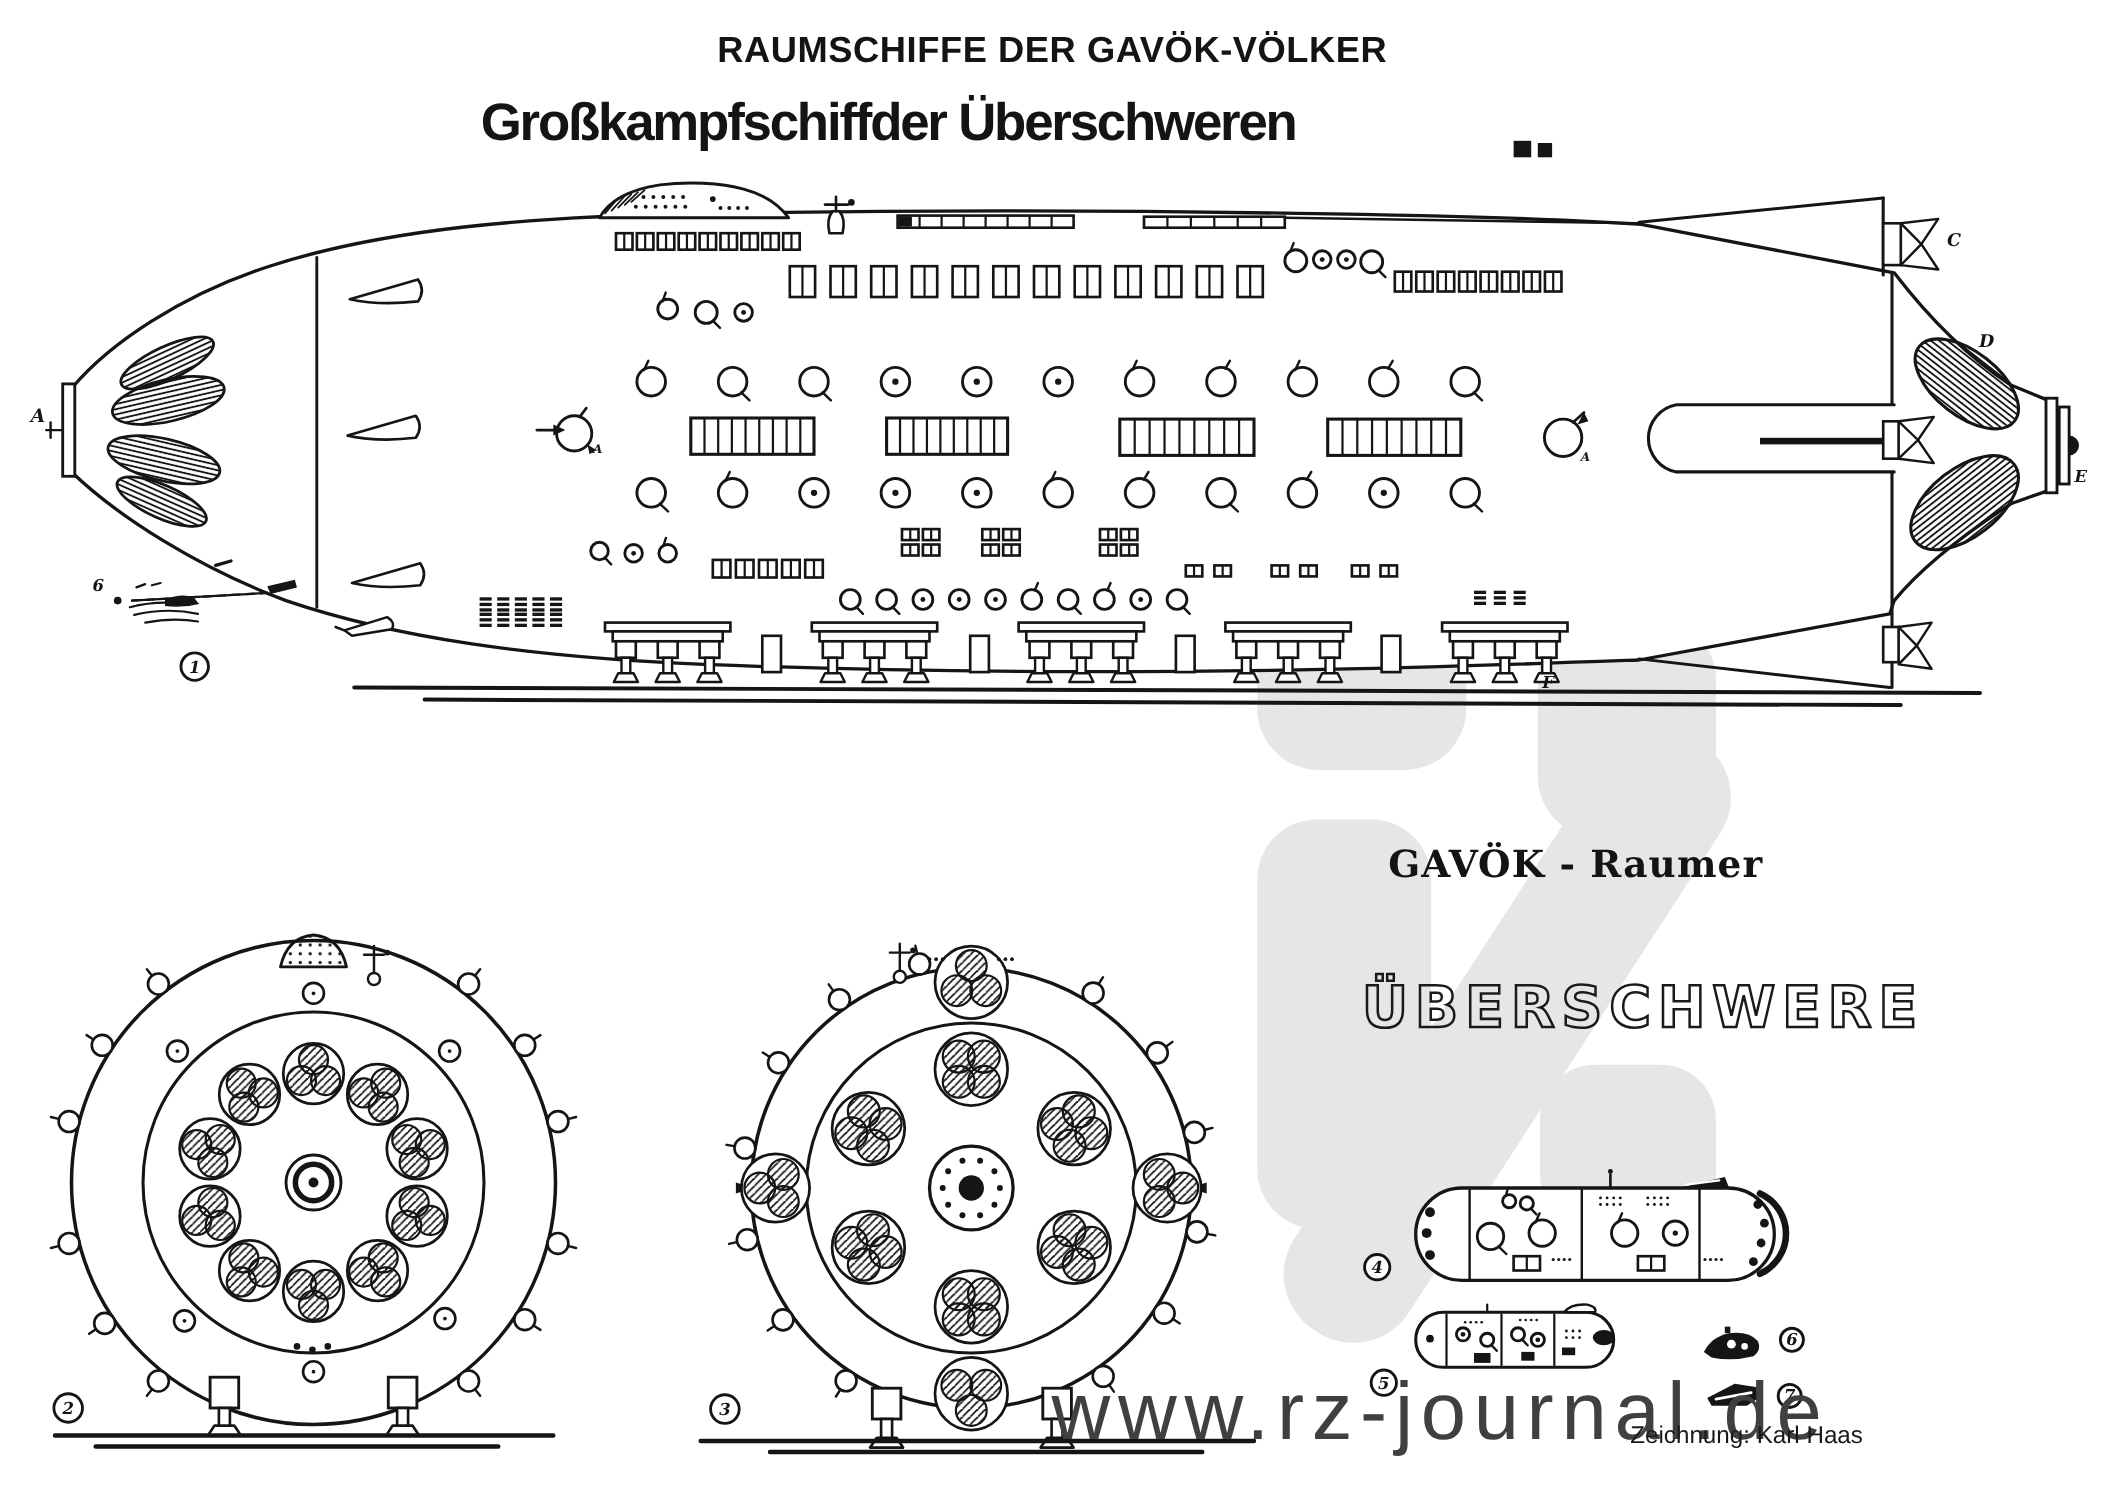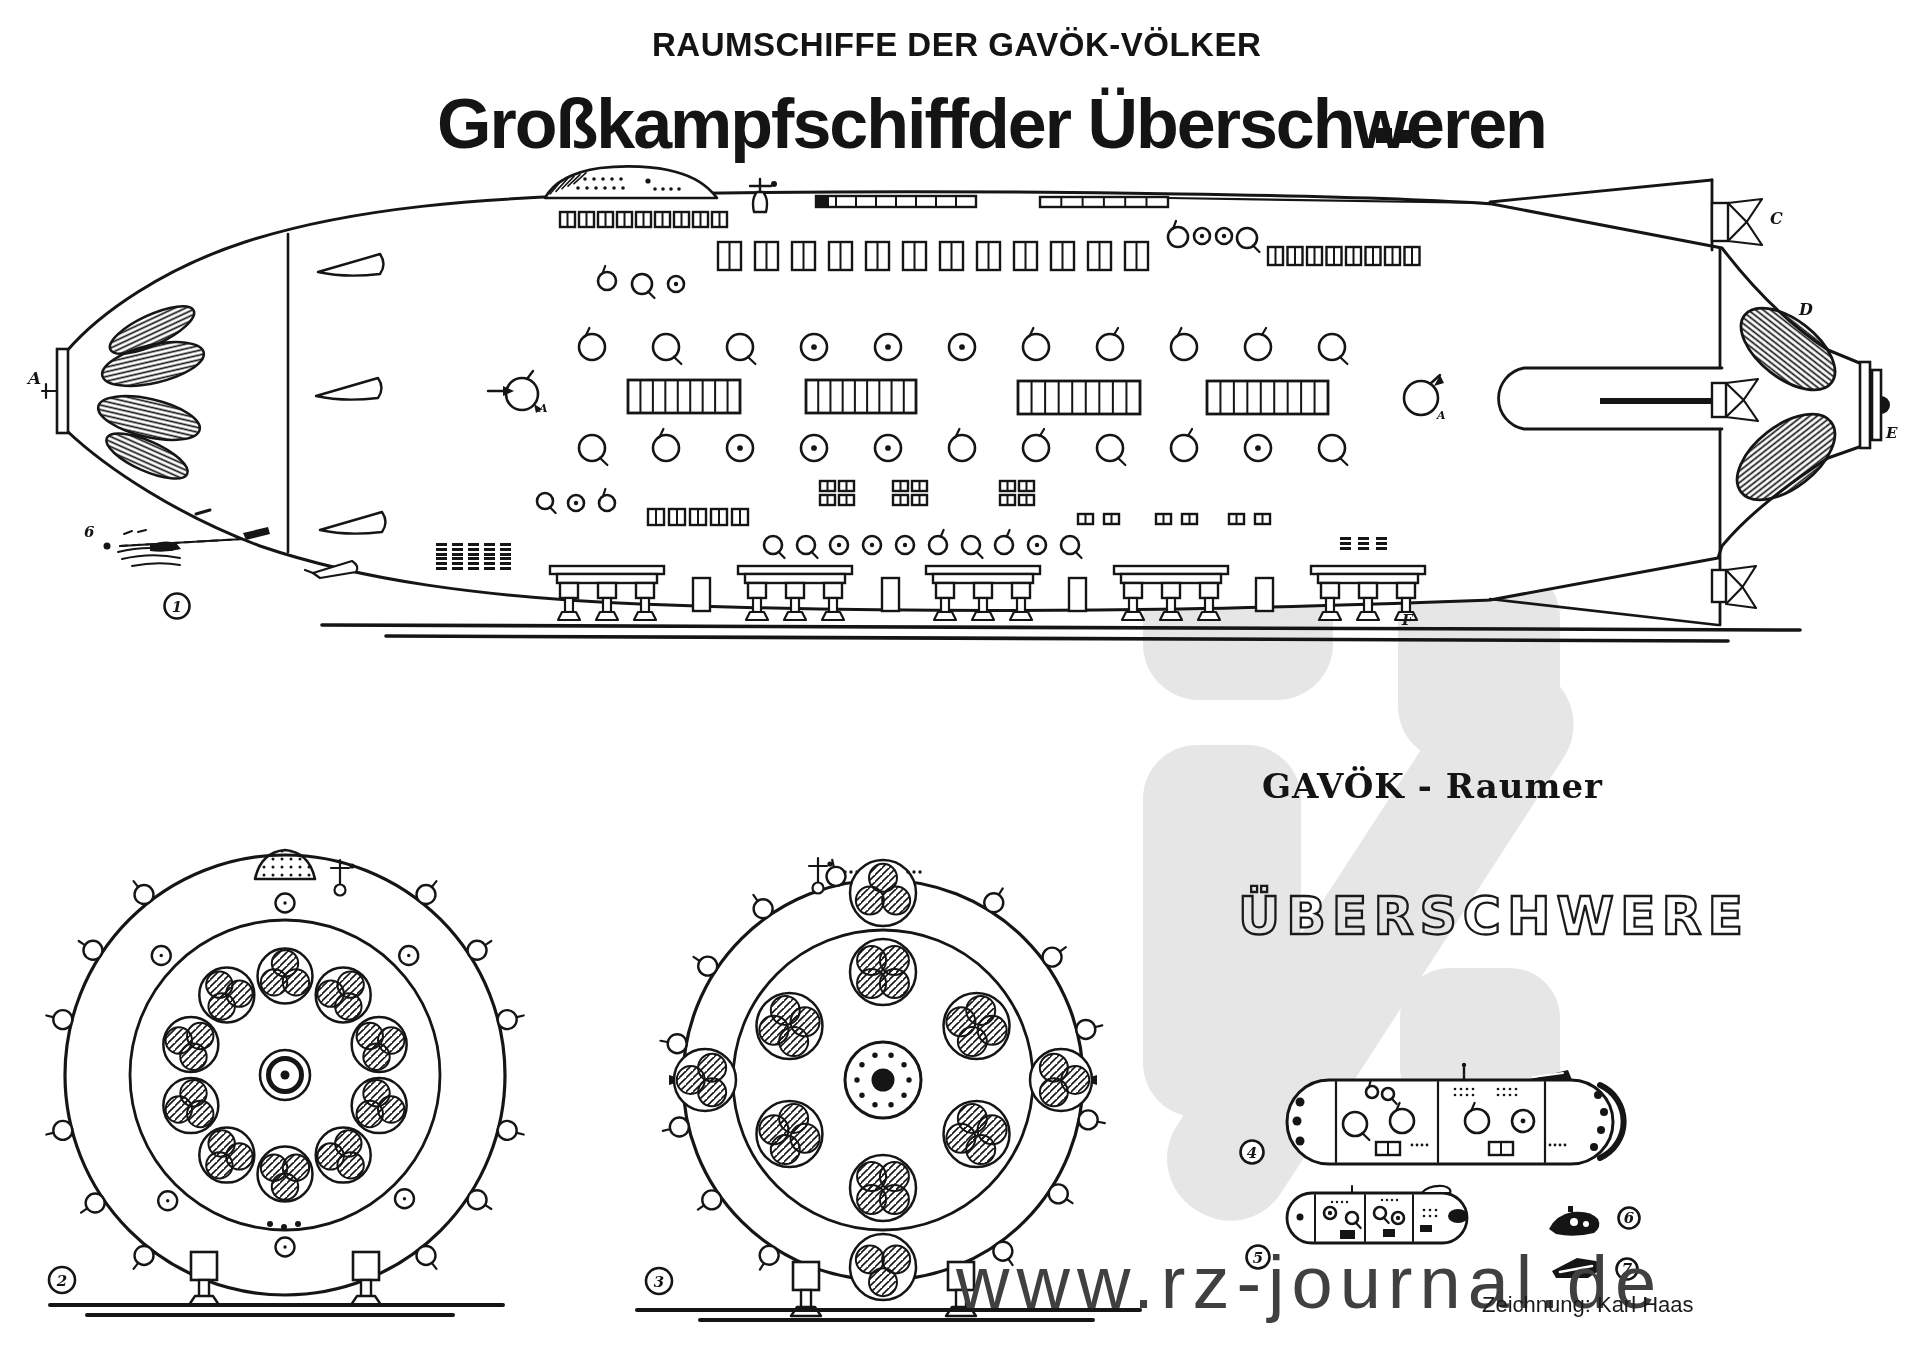--- a/index.html
+++ b/index.html
@@ -1,21 +1,21 @@
 <!DOCTYPE html>
 <html><head>
 <meta charset="utf-8">
 <style>
   html,body{margin:0;padding:0;background:#fff;}
   body{width:1920px;height:1356px;overflow:hidden;position:relative;font-family:"Liberation Sans",sans-serif;}
   .stage{position:absolute;inset:0;width:1920px;height:1356px;}
   svg{position:absolute;left:0;top:0;}
   .ovl{position:absolute;white-space:nowrap;color:#141414;text-align:center;}
   .t1{left:652px;top:26px;font-size:33px;font-weight:bold;letter-spacing:.5px;}
-  .t2{left:437px;top:84px;font-size:70px;font-weight:bold;letter-spacing:-2px;}
+  .t2{left:437px;top:84px;font-size:48px;font-weight:bold;letter-spacing:-2px;}
   .gavok{left:1262px;top:766px;font-size:34px;font-weight:bold;font-family:"DejaVu Serif",serif;letter-spacing:1px;}
   .wmtext{left:956px;top:1240px;font-size:74px;font-weight:normal;letter-spacing:7px;color:#404040;}
   .credit{left:1482px;top:1292px;font-size:22px;color:#1a1a1a;}
   .lbl{font-family:"DejaVu Serif",serif;font-style:italic;font-weight:bold;fill:#151515;}
   .fig text{font-family:"DejaVu Serif",serif;font-style:italic;font-weight:bold;fill:#151515;font-size:15px;text-anchor:middle;}
   .stamp{font-family:"DejaVu Sans",sans-serif;font-weight:bold;font-size:52px;letter-spacing:6px;}
 </style>
 </head>
 <body>
 

